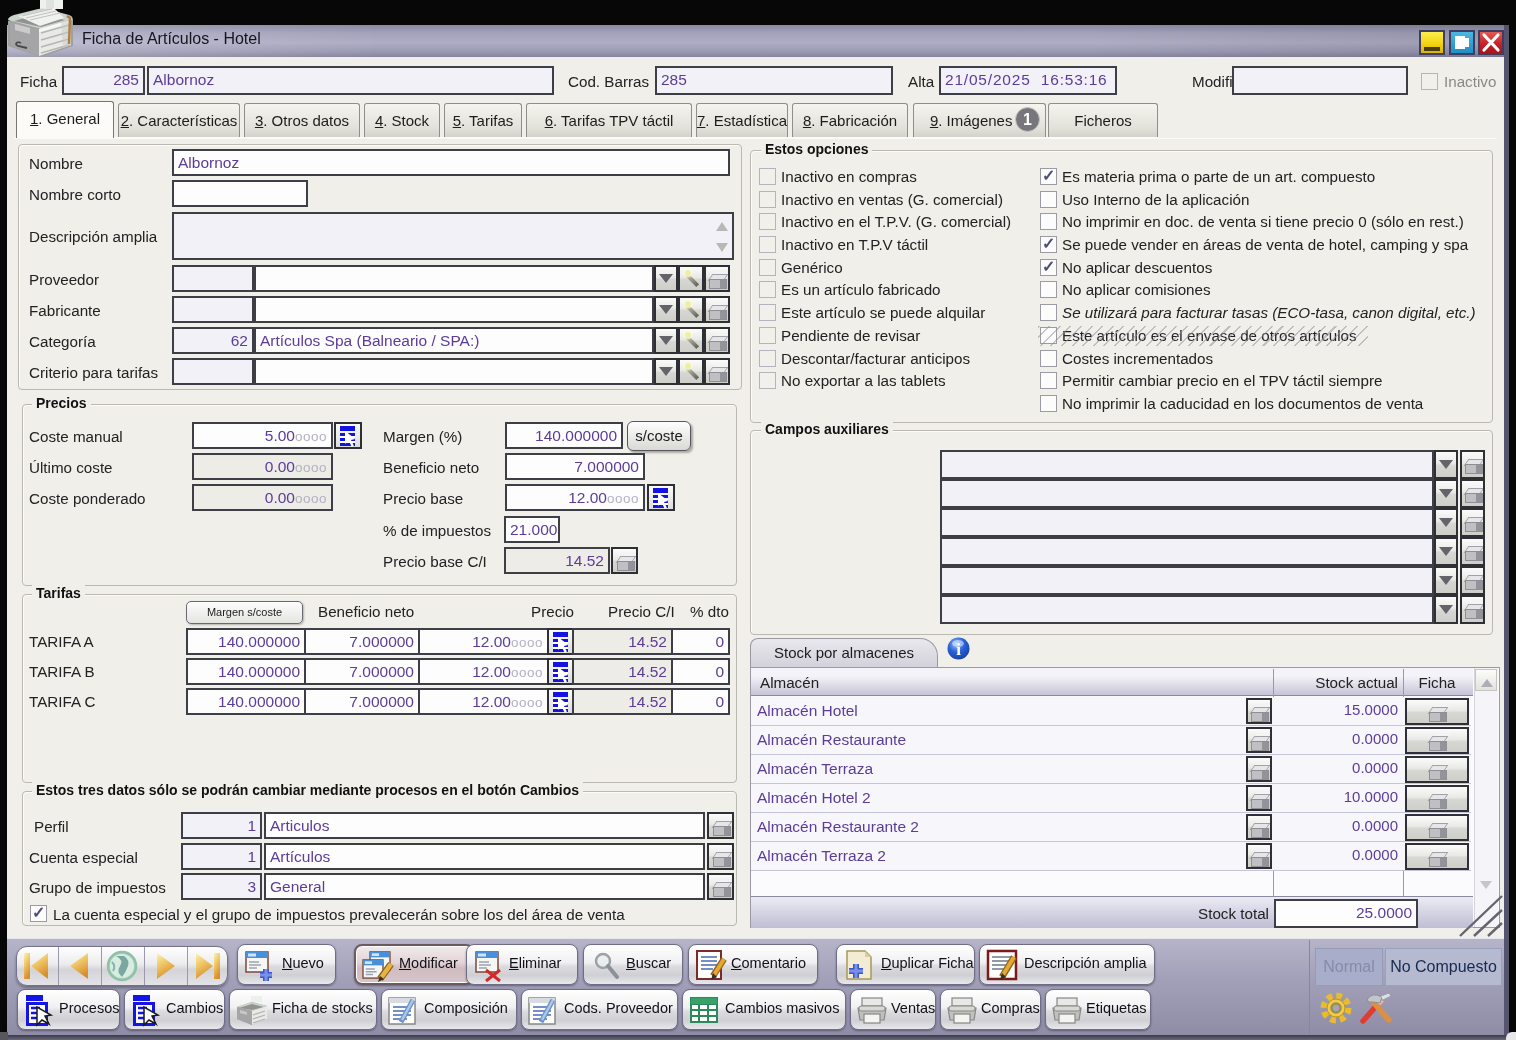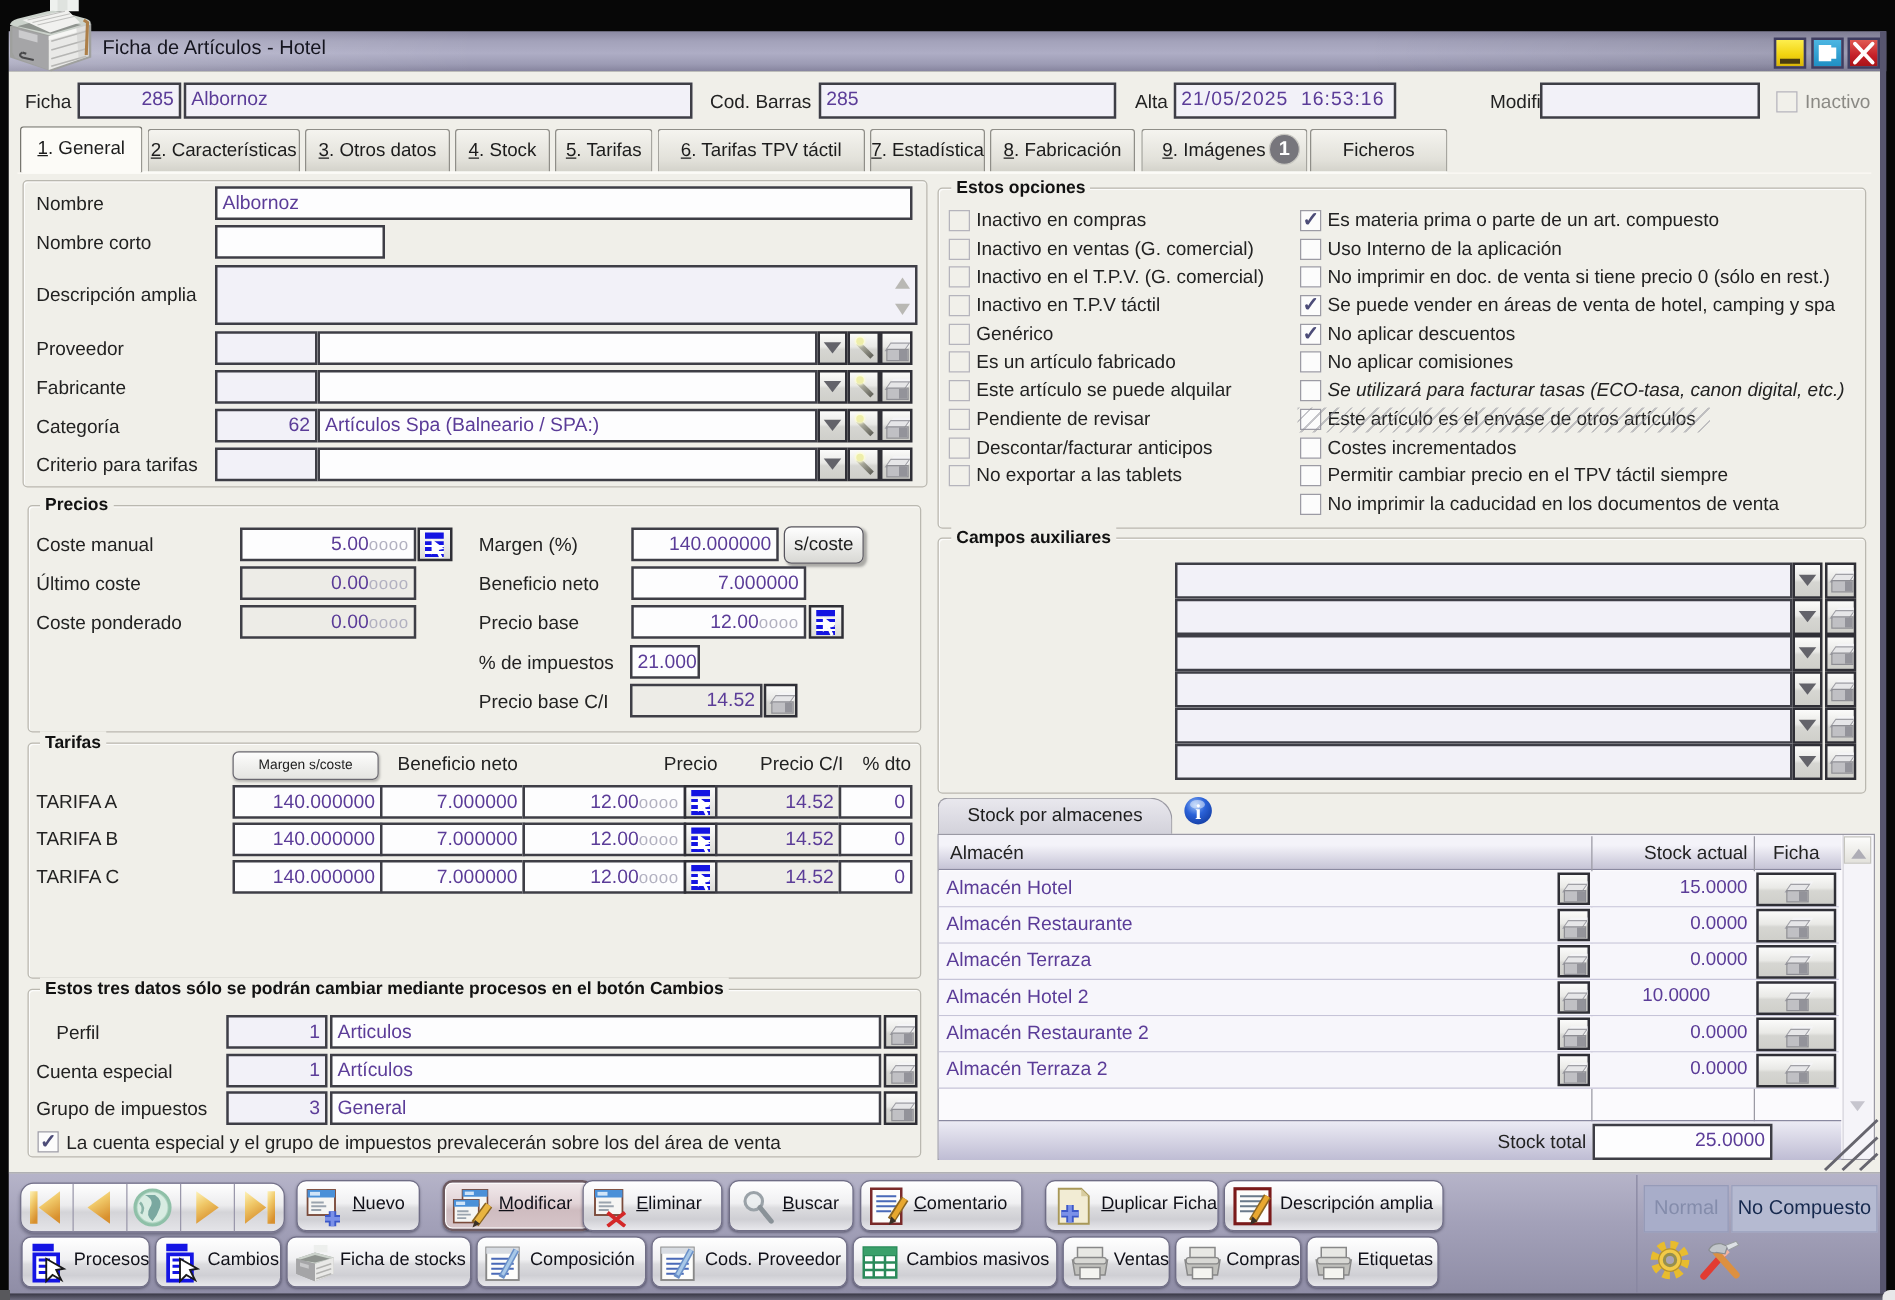--- a/index.html
+++ b/index.html
@@ -200,21 +200,21 @@
 <div class="lbl" style="left:29px;top:693px;">TARIFA C</div>
 <div class="fld rt pv" style="left:186px;top:688px;width:120px;height:27px;">140.000000</div>
 <div class="fld rt pv" style="left:304px;top:688px;width:116px;height:27px;">7.000000</div>
 <div class="fld rt" style="left:418px;top:688px;width:131px;height:27px;"><span class="pv">12.00</span><span class="gz">oooo</span></div>
 <div class="ib edit" style="left:547px;top:688px;width:27px;height:27px;"></div>
 <div class="fld gry rt pv" style="left:572px;top:688px;width:101px;height:27px;">14.52</div>
 <div class="fld rt pv" style="left:671px;top:688px;width:59px;height:27px;">0</div>
 
 <div class="gb" style="left:22px;top:791px;width:715px;height:135px;"></div>
 <div class="gbt" style="left:32px;top:782px;">Estos tres datos sólo se podrán cambiar mediante procesos en el botón Cambios</div>
-<div class="lbl" style="left:45px;top:818px;text-align:center;">Perfil</div>
+<div class="lbl" style="left:34px;top:818px;text-align:center;">Perfil</div>
 <div class="fld lav rt pv" style="left:181px;top:812px;width:81px;height:27px;">1</div>
 <div class="fld pv" style="left:264px;top:812px;width:441px;height:27px;">Articulos</div>
 <div class="ib box" style="left:707px;top:812px;width:27px;height:27px;"></div>
 <div class="lbl" style="left:29px;top:849px;">Cuenta especial</div>
 <div class="fld lav rt pv" style="left:181px;top:843px;width:81px;height:27px;">1</div>
 <div class="fld pv" style="left:264px;top:843px;width:441px;height:27px;">Artículos</div>
 <div class="ib box" style="left:707px;top:843px;width:27px;height:27px;"></div>
 <div class="lbl" style="left:29px;top:879px;">Grupo de impuestos</div>
 <div class="fld lav rt pv" style="left:181px;top:873px;width:81px;height:27px;">3</div>
 <div class="fld pv" style="left:264px;top:873px;width:441px;height:27px;">General</div>
@@ -324,21 +324,21 @@
 <div class="strow" style="left:751px;top:726px;">Almacén Restaurante</div>
 <div class="ib box" style="left:1246px;top:727px;width:26px;height:26px;"></div>
 <div class="abs pv" style="left:1284px;top:730px;width:114px;text-align:right;">0.0000</div>
 <div class="ib box big" style="left:1405px;top:727px;width:64px;height:27px;"></div>
 <div class="strow" style="left:751px;top:755px;">Almacén Terraza</div>
 <div class="ib box" style="left:1246px;top:756px;width:26px;height:26px;"></div>
 <div class="abs pv" style="left:1284px;top:759px;width:114px;text-align:right;">0.0000</div>
 <div class="ib box big" style="left:1405px;top:756px;width:64px;height:27px;"></div>
 <div class="strow" style="left:751px;top:784px;">Almacén Hotel 2</div>
 <div class="ib box" style="left:1246px;top:785px;width:26px;height:26px;"></div>
-<div class="abs pv" style="left:1284px;top:788px;width:114px;text-align:center;">10.0000</div>
+<div class="abs pv" style="left:1284px;top:788px;width:114px;text-align:right;">10.0000</div>
 <div class="ib box big" style="left:1405px;top:785px;width:64px;height:27px;"></div>
 <div class="strow" style="left:751px;top:813px;">Almacén Restaurante 2</div>
 <div class="ib box" style="left:1246px;top:814px;width:26px;height:26px;"></div>
 <div class="abs pv" style="left:1284px;top:817px;width:114px;text-align:right;">0.0000</div>
 <div class="ib box big" style="left:1405px;top:814px;width:64px;height:27px;"></div>
 <div class="strow" style="left:751px;top:842px;">Almacén Terraza 2</div>
 <div class="ib box" style="left:1246px;top:843px;width:26px;height:26px;"></div>
 <div class="abs pv" style="left:1284px;top:846px;width:114px;text-align:right;">0.0000</div>
 <div class="ib box big" style="left:1405px;top:843px;width:64px;height:27px;"></div>
 <div class="abs" style="left:751px;top:896px;width:722px;height:32px;background:linear-gradient(180deg,#ecebf4,#bfbdd4);border-top:1px solid #8a89a0;"></div>

